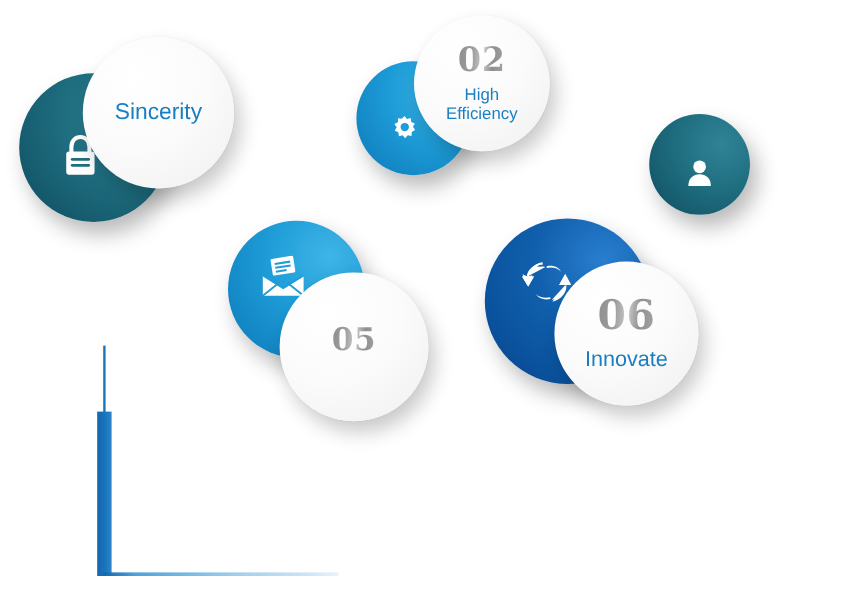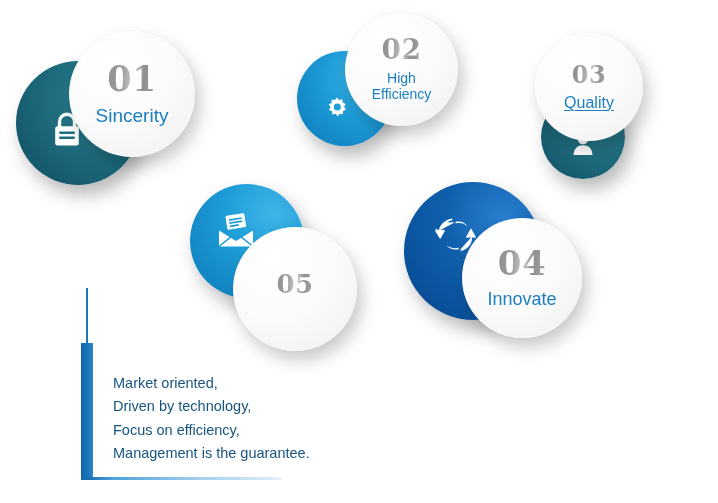--- a/index.html
+++ b/index.html
@@ -67,21 +67,20 @@
     <span class="icon-glyph" style="margin-left:-22px;margin-top:18px;">
       <svg width="34" height="40" viewBox="0 0 34 40" fill="none">
         <path d="M9.5 16 V12.2 C9.5 7.4 13 4.2 17 4.2 C21 4.2 24.5 7.4 24.5 12.2 V16" stroke="#ffffff" stroke-width="3.4" stroke-linecap="round" fill="none"></path>
         <rect x="5.2" y="16.2" width="23.6" height="19.4" rx="2.4" fill="#ffffff"></rect>
         <rect x="9" y="21.6" width="16" height="2.3" rx="1.1" fill="#1f6e80"></rect>
         <rect x="9" y="26.6" width="16" height="2.3" rx="1.1" fill="#1f6e80"></rect>
       </svg>
     </span>
   </div>
   <div class="white-circle" style="left:69px;top:31px;width:126px;height:126px;">
-    <span class="num" style="font-size:35px;margin-bottom:9px;">01</span>
     <span class="lbl" style="font-size:19px;">Sincerity</span>
   </div>
 
   <div class="icon-circle" style="left:297px;top:51px;width:95px;height:95px;
               background:radial-gradient(circle at 74% 28%,#3fb4e6 0%,#1e9dd8 42%,#1386c4 78%,#0d74ad 100%);">
     <span class="ic-shadow"></span>
     <span class="icon-glyph" style="margin-left:-16px;margin-top:22px;">
       <svg width="26" height="26" viewBox="0 0 26 26" fill="none">
         <path d="M13 2.6 L15.1 5.1 L18.3 4.3 L18.7 7.6 L21.7 8.9 L20.1 11.7 L22 14.4
                  L19.1 16 L19 19.3 L15.8 18.8 L13.6 21.3 L11.6 18.8 L8.4 19.5
@@ -99,43 +98,39 @@
   <div class="icon-circle" style="left:541px;top:95px;width:84px;height:84px;
               background:radial-gradient(circle at 72% 30%,#2f8395 0%,#1f6e80 45%,#14596b 80%,#0e4a59 100%);">
     <span class="ic-shadow"></span>
     <span class="icon-glyph" style="margin-top:18px;">
       <svg width="22" height="24" viewBox="0 0 22 24" fill="none">
         <circle cx="11" cy="7" r="5.3" fill="#ffffff"></circle>
         <path d="M1.6 23 C1.6 16.4 5.8 13.2 11 13.2 C16.2 13.2 20.4 16.4 20.4 23 Z" fill="#ffffff"></path>
       </svg>
     </span>
   </div>
-  <div class="white-circle" style="left:535px;top:33px;width:108px;height:108px;">
-    <span class="num" style="font-size:24px;margin-bottom:7px;">03</span>
-    <span class="lbl ul" style="font-size:16px;">Quality</span>
-  </div>
 
   <div class="icon-circle" style="left:404px;top:182px;width:138px;height:138px;
               background:radial-gradient(circle at 72% 26%,#2a7fd0 0%,#1160ad 40%,#0a519c 74%,#083f7c 100%);">
     <span class="ic-shadow"></span>
     <span class="icon-glyph" style="margin-left:-32px;margin-top:-24px;">
       <svg width="44" height="40" viewBox="0 0 44 40" fill="none">
         <path d="M19.5 5.5 C11.5 4 5.5 7.5 4.5 13.5 L8.8 12.4 L4.2 19.8 L0.4 11.6 L4.5 13.5" fill="#ffffff"></path>
         <path d="M14.5 3.5 C8 4.8 4.2 8.8 4.0 13.9 L9.6 13.9 L5.0 21.5 L0.2 13.9 L4.0 13.9" fill="#ffffff"></path>
         <path d="M15.8 2.2 C9.6 3.6 5.4 7.6 4.6 13.2 L10.2 13.2 L5.2 22 L0 13.2 L4.6 13.2 Z" fill="#ffffff"></path>
         <path d="M17.2 1.6 C11 2.6 6.6 6.2 5.2 11.8 C6.9 6 12.8 3 17.2 3.6 Z" fill="#ffffff"></path>
         <path d="M24.6 33.2 C32.4 31 36.4 26 36.2 20.6 L30.8 20.6 L35.8 12 L40.6 20.6 L36.2 20.6" fill="#ffffff"></path>
         <path d="M25.2 34.4 C33 32.4 37.4 26.8 37 20.2 L31.2 20.2 L36 11.2 L41 20.2 L37 20.2 Z" fill="#ffffff"></path>
         <path d="M20.6 4.8 C26 3.8 30.4 5.6 32.4 9.2 C29.6 6.4 25.2 5.2 20.6 6.4 Z" fill="#ffffff"></path>
         <path d="M23.6 32.2 C18.2 33.2 13.6 31.6 11.4 28 C14.4 30.8 18.8 31.8 23.6 30.8 Z" fill="#ffffff"></path>
       </svg>
     </span>
   </div>
   <div class="white-circle" style="left:462px;top:218px;width:120px;height:120px;">
-    <span class="num" style="font-size:34px;margin-bottom:9px;">04</span>
+    <span class="num" style="font-size:34px;margin-bottom:9px;">06</span>
     <span class="lbl" style="font-size:18px;">Innovate</span>
   </div>
 
   <div class="icon-circle" style="left:190px;top:184px;width:114px;height:114px;
               background:radial-gradient(circle at 74% 26%,#3fb4e6 0%,#1e9dd8 42%,#1386c4 78%,#0d74ad 100%);">
     <span class="ic-shadow"></span>
     <span class="icon-glyph" style="margin-left:-22px;margin-top:-16px;">
       <svg width="40" height="36" viewBox="0 0 40 36" fill="none">
         <g transform="rotate(-9 20 16)">
           <rect x="11.5" y="1.5" width="19" height="14" rx="1.2" fill="#ffffff"></rect>
@@ -150,18 +145,14 @@
     </span>
   </div>
   <div class="white-circle" style="left:233px;top:227px;width:124px;height:124px;align-items:center;">
     <span class="num" style="font-size:26px;margin-bottom:10px;">05</span>
   </div>
 
   <div class="br-thin" style="left:86px;top:288px;width:2px;height:56px;"></div>
   <div class="br-thick" style="left:81px;top:343px;width:12px;height:137px;"></div>
   <div class="br-base" style="left:86px;top:477px;width:196px;"></div>
 
-  <div class="slogan" style="left:113px;top:372px;width:330px;font-size:14.5px;line-height:1.62;">Market oriented,
-Driven by technology,
-Focus on efficiency,
-Management is the guarantee.</div>
 
 </div>
 
 </body></html>

